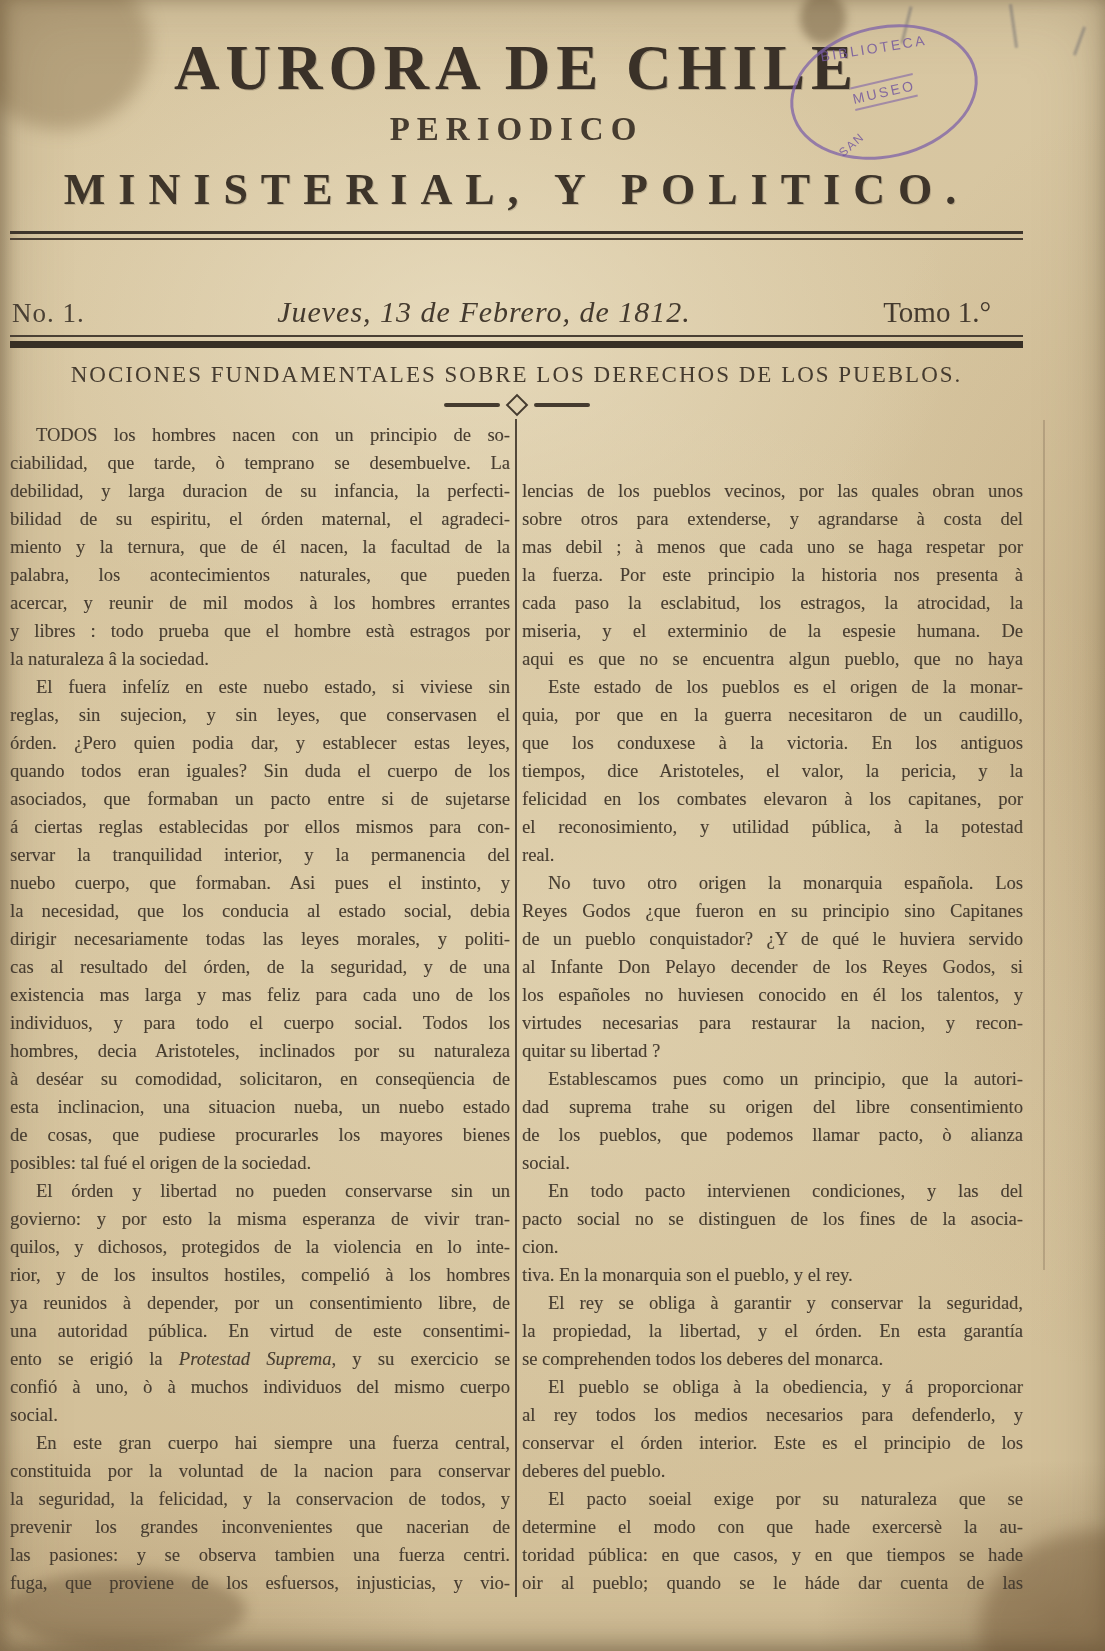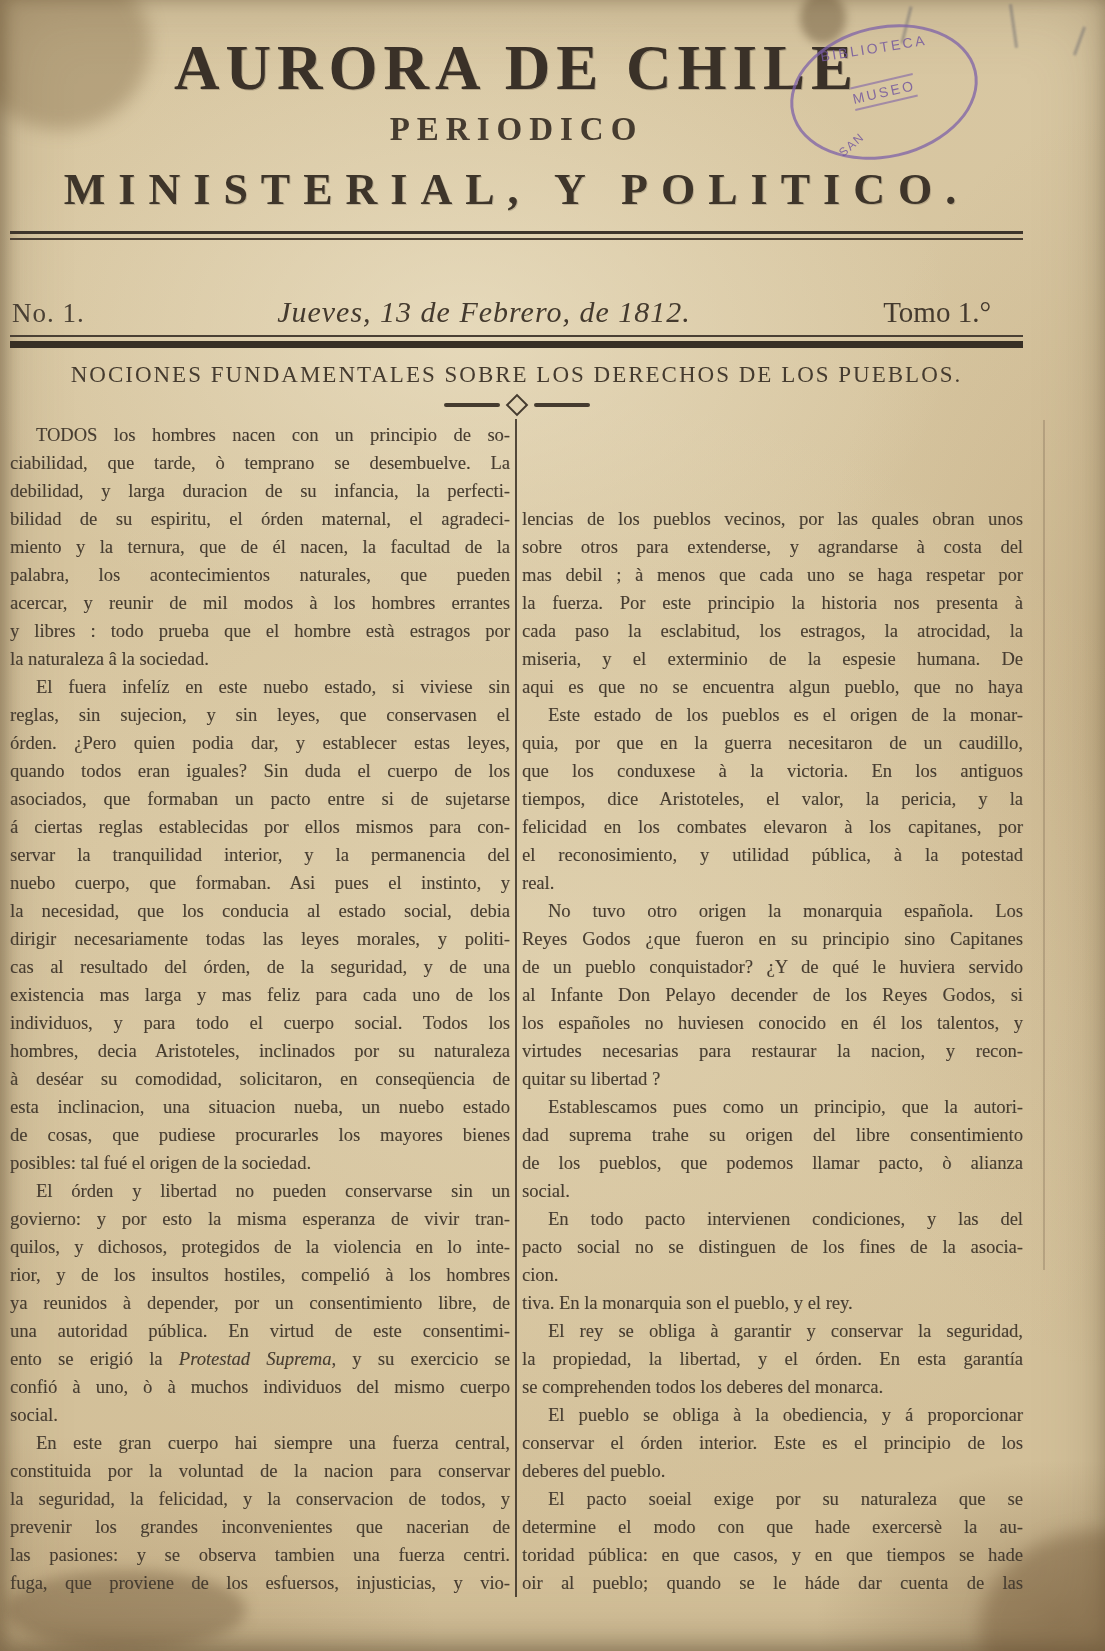--- a/index.html
+++ b/index.html
@@ -231,20 +231,21 @@
           <div class="para">
             <div class="line para-end">tiva.   En la monarquia son el pueblo, y el rey.</div>
           </div>
           <div class="para">
             <div class="line indent">El rey se obliga à garantir y conservar la seguridad,</div>
             <div class="line">la propiedad, la libertad, y el órden.   En esta garantía</div>
             <div class="line para-end">se comprehenden todos los deberes del monarca.</div>
           </div>
           <div class="para">
             <div class="line indent">El pueblo se obliga à la obediencia, y á proporcionar</div>
+            <div class="line">al rey todos los medios necesarios para defenderlo, y</div>
             <div class="line">conservar el órden interior.   Este es el principio de los</div>
             <div class="line para-end">deberes del pueblo.</div>
           </div>
           <div class="para">
             <div class="line indent">El pacto soeial exige por su naturaleza que se</div>
             <div class="line">determine el modo con que hade exercersè la au-</div>
             <div class="line">toridad pública: en que casos, y en que tiempos se hade</div>
             <div class="line">oir al pueblo; quando se le háde dar cuenta de las</div>
           </div>
         </div>

